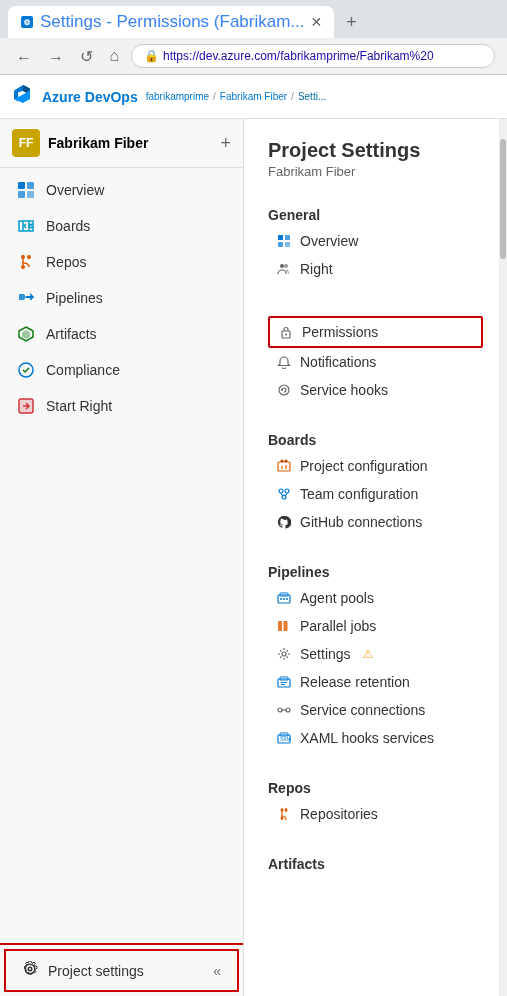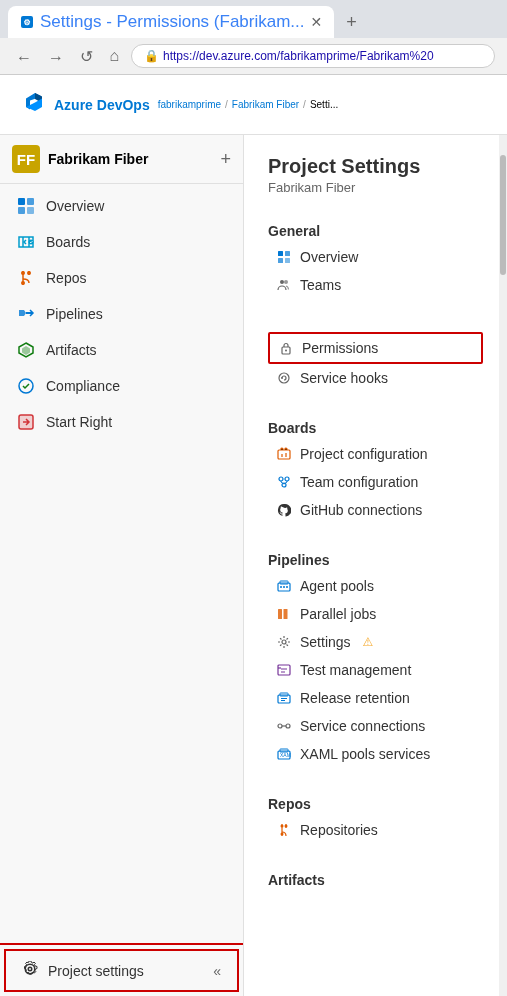--- a/index.html
+++ b/index.html
@@ -12,33 +12,33 @@
     .tab-favicon { width: 14px; height: 14px; }
     .tab-title { font-size: 17px; color: #3b82f6; flex: 1; overflow: hidden; text-overflow: ellipsis; white-space: nowrap; }
     .tab-close { color: #666; font-size: 14px; cursor: pointer; }
     .tab-new { background: none; border: none; color: #666; font-size: 18px; cursor: pointer; padding: 4px 8px; }
     .address-bar { display: flex; align-items: center; padding: 6px 12px; gap: 8px; background: #f1f1f1; }
     .nav-btn { background: none; border: none; color: #666; font-size: 16px; cursor: pointer; padding: 2px 4px; }
     .url-box { flex: 1; background: #fff; border: 1px solid #ccc; border-radius: 16px; padding: 4px 12px; font-size: 12px; color: #1a0dab; display: flex; align-items: center; gap: 4px; }
     .lock-icon { color: #5f6368; font-size: 12px; }
 
     
-    .app-header { display: flex; align-items: center; padding: 0 24px; height: 60px; background: #fff; border-bottom: 1px solid #e0e0e0; gap: 8px; }
+    .app-header { display: flex; align-items: center; padding: 0 12px; height: 44px; background: #fff; border-bottom: 1px solid #e0e0e0; gap: 8px; }
     .ado-logo { color: #0078d4; font-size: 20px; }
     .ado-text { color: #0078d4; font-weight: 600; font-size: 14px; }
     .breadcrumb { display: flex; align-items: center; gap: 4px; font-size: 10px; color: #333; }
     .breadcrumb-sep { color: #999; }
 
     
     .main-layout { display: flex; flex: 1; overflow: hidden; }
 
     
     .left-sidebar { width: 244px; background: #f8f8f8; border-right: 1px solid #e0e0e0; display: flex; flex-direction: column; overflow-y: auto; }
     .project-header { display: flex; align-items: center; padding: 10px 12px; gap: 8px; border-bottom: 1px solid #e0e0e0; }
-    .project-avatar { width: 28px; height: 28px; background: #c8a400; border-radius: 4px; display: flex; align-items: center; justify-content: center; color: #fff; font-weight: bold; font-size: 15px; }
+    .project-avatar { width: 28px; height: 28px; background: #c8a400; border-radius: 4px; display: flex; align-items: center; justify-content: center; color: #fff; font-weight: bold; font-size: 12px; }
     .project-name { font-weight: 600; font-size: 14px; flex: 1; }
     .add-btn { color: #666; font-size: 18px; cursor: pointer; }
     .nav-items { flex: 1; padding: 4px 0; }
     .nav-item { display: flex; align-items: center; padding: 8px 16px; gap: 10px; cursor: pointer; font-size: 14px; color: #333; }
     .nav-icon { width: 20px; height: 20px; display: flex; align-items: center; justify-content: center; font-size: 16px; flex-shrink: 0; }
     .sidebar-bottom { border-top: 2px solid #cc0000; padding: 0; }
     .project-settings-item { display: flex; align-items: center; padding: 10px 16px; gap: 10px; cursor: pointer; font-size: 14px; color: #333; border: 2px solid #cc0000; margin: 4px; }
     .collapse-btn { margin-left: auto; color: #666; }
 
     
@@ -92,21 +92,21 @@
         <path d="M18 5.5L11 2v6l7 4z" fill="#004e8c"></path>
         <path d="M2 16l9 4 7-4v-8.5l-7 4z" fill="#0091ff"></path>
       </svg>
   </span>
   <span class="ado-text">Azure DevOps</span>
   <div class="breadcrumb">
     <span style="cursor:pointer;color:#0078d4;">fabrikamprime</span>
     <span class="breadcrumb-sep">/</span>
     <span style="cursor:pointer;color:#0078d4;">Fabrikam Fiber</span>
     <span class="breadcrumb-sep">/</span>
-    <span style="color:#000000;">Setti...</span>
+    <span style="color:#0369a1;">Setti...</span>
   </div>
 </div>
 
 <div class="main-layout">
 
   <div class="left-sidebar">
     <div class="project-header">
       <div class="project-avatar" style="background:#c8a400;">
         <span>FF</span>
       </div>
@@ -235,34 +235,43 @@
 
         <div class="settings-item">
           <span class="item-icon">
             <svg width="14" height="14" viewBox="0 0 14 14">
                 <circle cx="5" cy="4" r="2" fill="#666"></circle>
                 <circle cx="9" cy="4" r="2" fill="#999"></circle>
                 <path d="M1 12c0-2.2 1.8-4 4-4s4 1.8 4 4" fill="none" stroke="#666" stroke-width="1.2"></path>
                 <path d="M9 8c1.5.5 2.5 1.9 2.5 3.5" fill="none" stroke="#999" stroke-width="1.2"></path>
               </svg>
           </span>
-          <span class="settings-label">Teams</span>
+          <span class="settings-label">Right</span>
         </div>
 
         <div class="settings-item active" style="border: 2px solid #cc0000; margin-top: 33px;">
           <span class="item-icon">
             <svg width="14" height="14" viewBox="0 0 14 14">
                 <rect x="3" y="6" width="8" height="7" rx="1" fill="none" stroke="#666" stroke-width="1.2"></rect>
                 <path d="M5 6V4.5a2 2 0 014 0V6" fill="none" stroke="#666" stroke-width="1.2"></path>
                 <circle cx="7" cy="9.5" r="1" fill="#666"></circle>
               </svg>
           </span>
           <span class="settings-label">Permissions</span>
         </div>
 
+        <div class="settings-item">
+          <span class="item-icon">
+            <svg width="14" height="14" viewBox="0 0 14 14">
+                <path d="M7 2a4 4 0 014 4v3l1.5 1.5H1.5L3 9V6a4 4 0 014-4z" fill="none" stroke="#666" stroke-width="1.2"></path>
+                <path d="M5.5 12.5a1.5 1.5 0 003 0" fill="none" stroke="#666" stroke-width="1.2"></path>
+              </svg>
+          </span>
+          <span class="settings-label">Notifications</span>
+        </div>
 
         <div class="settings-item">
           <span class="item-icon">
             <svg width="14" height="14" viewBox="0 0 14 14">
                 <circle cx="7" cy="7" r="5" fill="none" stroke="#666" stroke-width="1.2"></circle>
                 <path d="M5 7c0-1.1.9-2 2-2s2 .9 2 2-.9 2-2 2" fill="none" stroke="#666" stroke-width="1.2"></path>
                 <circle cx="5" cy="7" r="1" fill="#666"></circle>
               </svg>
           </span>
           <span class="settings-label">Service hooks</span>
@@ -336,30 +345,20 @@
           <span class="item-icon">
             <svg width="14" height="14" viewBox="0 0 14 14">
                 <circle cx="7" cy="7" r="2" fill="none" stroke="#666" stroke-width="1.2"></circle>
                 <path d="M7 1v2M7 11v2M1 7h2M11 7h2M3.05 3.05l1.41 1.41M9.54 9.54l1.41 1.41M3.05 10.95l1.41-1.41M9.54 4.46l1.41-1.41" stroke="#666" stroke-width="1.2"></path>
               </svg>
           </span>
           <span class="settings-label">Settings</span>
           <span style="margin-left:4px;color:#f5a623;font-size:12px;">⚠</span>
         </div>
 
-        <div class="settings-item">
-          <span class="item-icon">
-            <svg width="14" height="14" viewBox="0 0 14 14">
-                <rect x="1" y="2" width="12" height="10" rx="1" fill="none" stroke="#773599" stroke-width="1.2"></rect>
-                <path d="M4 6h6M4 9h4" stroke="#773599" stroke-width="1.2"></path>
-                <path d="M1 5h3" stroke="#773599" stroke-width="1.2"></path>
-              </svg>
-          </span>
-          <span class="settings-label">Test management</span>
-        </div>
 
         <div class="settings-item">
           <span class="item-icon">
             <svg width="14" height="14" viewBox="0 0 14 14">
                 <rect x="1" y="4" width="12" height="8" rx="1" fill="none" stroke="#0078d4" stroke-width="1.2"></rect>
                 <rect x="3" y="2" width="8" height="3" rx="0.5" fill="none" stroke="#0078d4" stroke-width="1"></rect>
                 <line x1="4" y1="7.5" x2="10" y2="7.5" stroke="#0078d4" stroke-width="1"></line>
                 <line x1="4" y1="9.5" x2="8" y2="9.5" stroke="#0078d4" stroke-width="1"></line>
               </svg>
           </span>
@@ -378,21 +377,21 @@
         </div>
 
         <div class="settings-item">
           <span class="item-icon">
             <svg width="14" height="14" viewBox="0 0 14 14">
                 <rect x="1" y="4" width="12" height="8" rx="1" fill="none" stroke="#0078d4" stroke-width="1.2"></rect>
                 <rect x="3" y="2" width="8" height="3" rx="0.5" fill="none" stroke="#0078d4" stroke-width="1"></rect>
                 <text x="3" y="10" font-size="5" fill="#0078d4">XAML</text>
               </svg>
           </span>
-          <span class="settings-label">XAML pools services</span>
+          <span class="settings-label">XAML hooks services</span>
         </div>
       </div>
 
       <div class="section">
         <div class="section-header">Repos</div>
 
         <div class="settings-item">
           <span class="item-icon">
             <svg width="14" height="14" viewBox="0 0 14 14">
                 <path d="M5 1v12M9 1v4" stroke="#e05c00" stroke-width="1.2" fill="none"></path>

